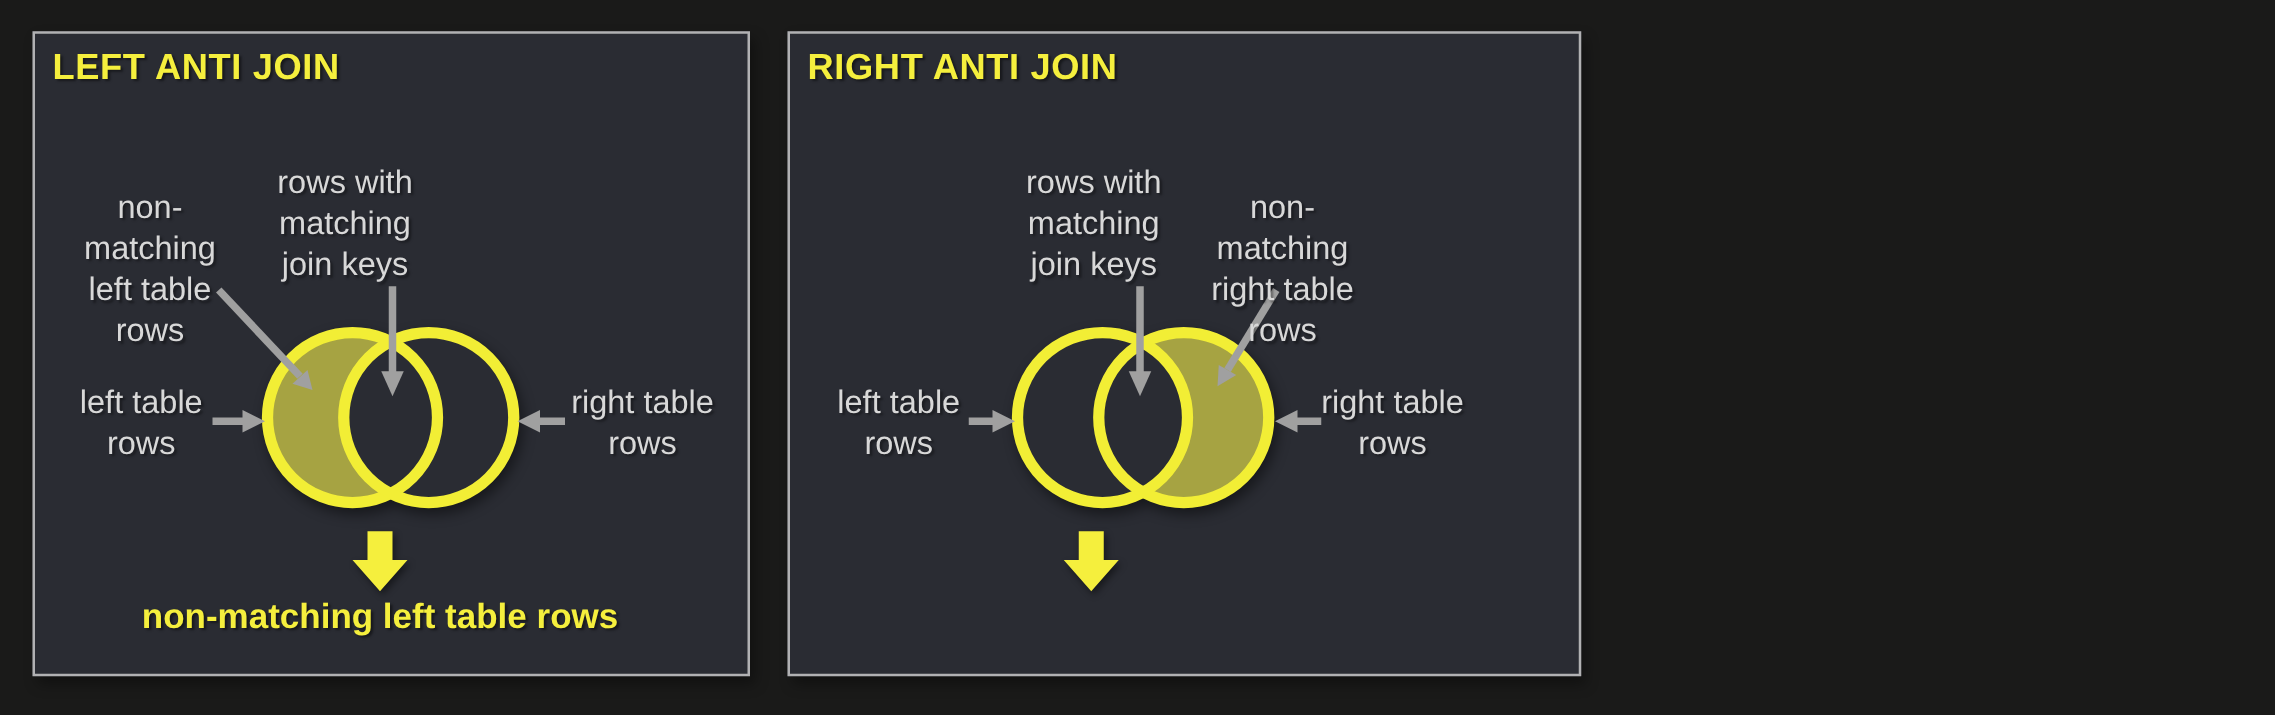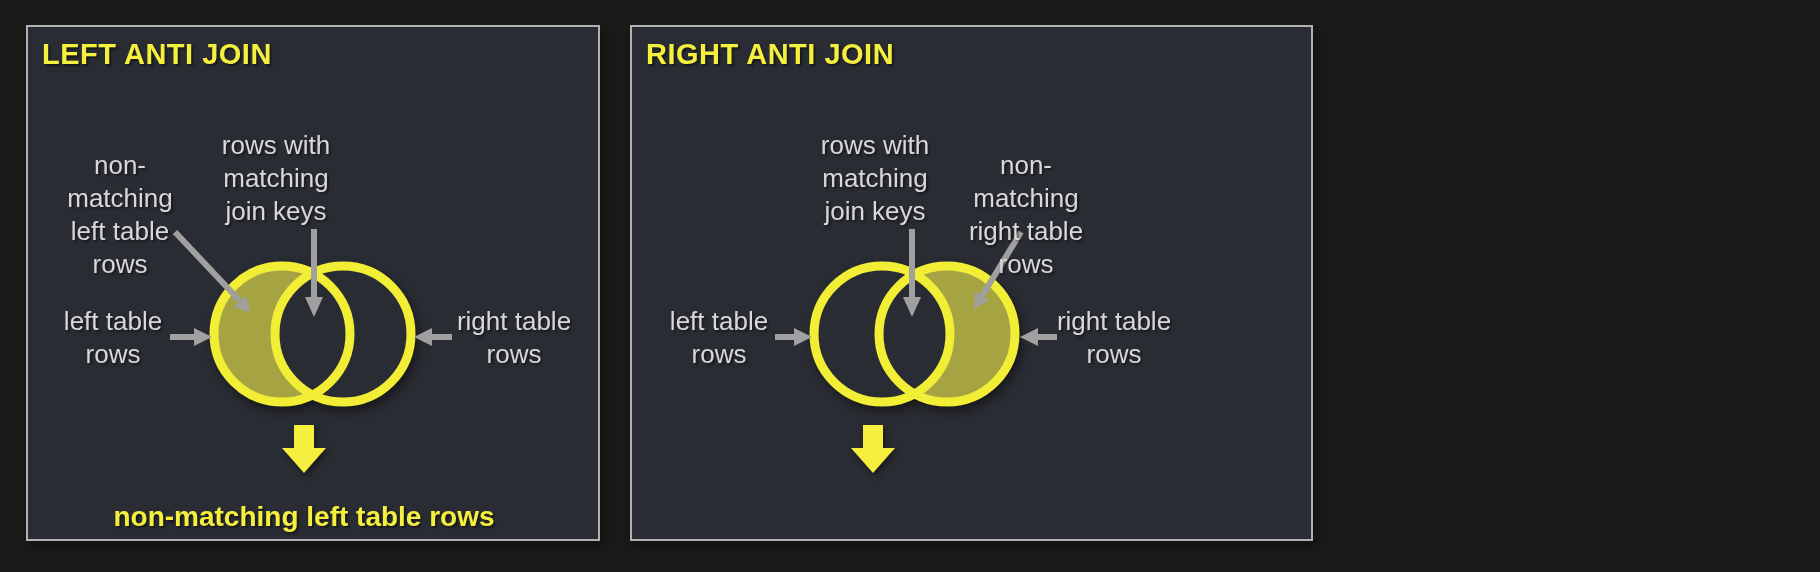--- a/index.html
+++ b/index.html
@@ -10,21 +10,21 @@
     position:relative;overflow:hidden;
   }
   .panel{
     position:absolute;top:25px;height:516px;
     background:var(--panel_bg,#2a2c33);
     border:2px solid var(--panel_border,#b1b1b3);
     box-sizing:border-box;
     box-shadow:4px 6px 10px rgba(0,0,0,0.35);
   }
   .panel.p1{left:26px;width:574px;}
-  .panel.p2{left:630px;width:683px;}
+  .panel.p2{left:630px;width:635px;}
   .title{
     position:absolute;left:14px;top:11px;
     font-size:29px;font-weight:bold;letter-spacing:0.5px;
     color:var(--accent_yellow,#f5ef3d);
     text-shadow:2px 2px 2px rgba(0,0,0,0.45);
     white-space:nowrap;
   }
   .glabel{
     position:absolute;transform:translateX(-50%);
     color:var(--label_gray,#d8d8d8);
@@ -96,21 +96,21 @@
     <span>join keys</span>
   </div>
   <div class="glabel" style="left:85px;top:278px;">
     <span>left table</span>
     <span>rows</span>
   </div>
   <div class="glabel" style="left:486px;top:278px;">
     <span>right table</span>
     <span>rows</span>
   </div>
-  <div class="result" style="left:276px;top:450px;margin-top:24px;">non-matching left table rows</div>
+  <div class="result" style="left:276px;top:450px;">non-matching left table rows</div>
 </div>
 
 <div class="panel p2">
   <div class="title">RIGHT ANTI JOIN</div>
 
   <svg class="venn" width="570" height="512" viewBox="0 0 570 512">
     <g class="venn-shapes">
 
       <circle class="crescent-base" cx="315" cy="307" r="68"></circle>
       <circle class="cover" cx="250" cy="307" r="68"></circle>

